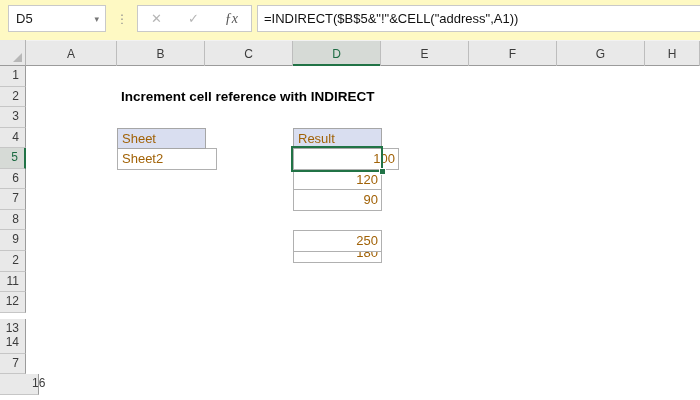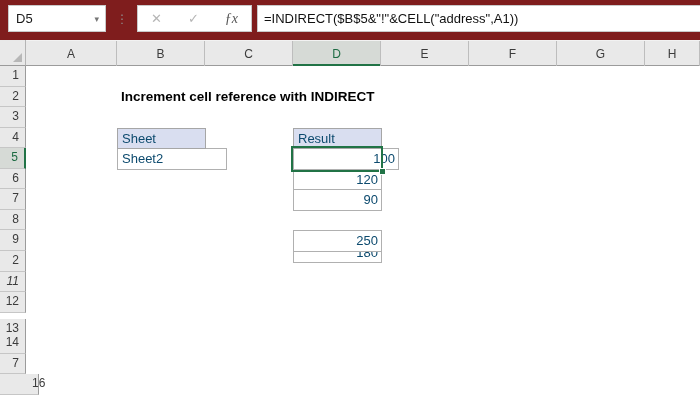--- a/index.html
+++ b/index.html
@@ -2,21 +2,21 @@
 <html><head>
 <meta charset="utf-8">
 <style>
   html,body{margin:0;padding:0;}
   body{
     width:700px;height:400px;position:relative;overflow:hidden;
     background:#ffffff;font-family:"Liberation Sans",sans-serif;
     -webkit-font-smoothing:antialiased;
   }
   
-  .topbar{position:absolute;left:0;top:0;width:700px;height:40px;background:#7f1d1d;}
+  .topbar{position:absolute;left:0;top:0;width:700px;height:40px;background:#fef9c3;}
   .namebox{
     position:absolute;left:8px;top:5px;width:98px;height:27px;background:#fff;
     border:1px solid #c9c9c9;box-sizing:border-box;display:flex;align-items:center;
     font-size:13px;color:#1a1a1a;
   }
   .namebox .val{flex:1;padding-left:7px;}
   .namebox .caret{color:#767676;font-size:9px;padding-right:6px;}
   .dots{
     position:absolute;left:116px;top:5px;width:12px;height:27px;display:flex;
     align-items:center;justify-content:center;color:#8f8f8f;font-size:12px;
@@ -67,21 +67,21 @@
   .rowh.sel{background:#d6dad6;color:#1d6b43;border-right:2px solid #217346;}
   
   #gridarea{position:absolute;left:0;top:0;width:700px;height:400px;pointer-events:none;}
   #gridarea > div{pointer-events:auto;}
   .title{
     position:absolute;left:121px;top:86px;height:21px;line-height:21px;
     font-weight:bold;font-size:13.5px;color:#000;white-space:nowrap;
   }
   .cell{
     position:absolute;box-sizing:border-box;background:#fff;border:1px solid #b0b0b0;
-    font-size:13px;color:#0c4a6e;line-height:19.5px;padding:0 4px;white-space:nowrap;
+    font-size:13px;color:#a16207;line-height:19.5px;padding:0 4px;white-space:nowrap;
     overflow:hidden;
   }
   .cell.hdr{background:#d9def0;border-color:#a6a6a6;z-index:2;}
   .cell.num{text-align:right;padding-right:3px;}
   .selring{
     position:absolute;left:291px;top:146.2px;width:92px;height:25.6px;
     border:2px solid #217346;box-sizing:border-box;background:transparent;z-index:3;
   }
   .selring .handle{
     position:absolute;right:-5px;bottom:-5px;width:5px;height:5px;
@@ -122,32 +122,32 @@
     <div class="rowh" style="top: 0px; height: 20.56px; line-height: 19.56px;">1</div>
     <div class="rowh" style="top: 20.56px; height: 20.56px; line-height: 19.56px;">2</div>
     <div class="rowh" style="top: 41.12px; height: 20.56px; line-height: 19.56px;">3</div>
     <div class="rowh" style="top: 61.68px; height: 20.56px; line-height: 19.56px;">4</div>
     <div class="rowh sel" style="top: 82.24px; height: 20.56px; line-height: 19.56px;">5</div>
     <div class="rowh" style="top: 102.8px; height: 20.56px; line-height: 19.56px;">6</div>
     <div class="rowh" style="top: 123.36px; height: 20.56px; line-height: 19.56px;">7</div>
     <div class="rowh" style="top: 143.92px; height: 20.56px; line-height: 19.56px;">8</div>
     <div class="rowh" style="top: 164.48px; height: 20.56px; line-height: 19.56px;">9</div>
     <div class="rowh" style="top: 185.04px; height: 20.56px; line-height: 19.56px;">2</div>
-    <div class="rowh" style="top: 205.6px; height: 20.56px; line-height: 19.56px; font-style: italic;">11</div>
+    <div class="rowh" style="top: 205.6px; height: 20.56px; line-height: 19.56px;">11</div>
     <div class="rowh" style="top: 226.16px; height: 20.56px; line-height: 19.56px;">12</div>
     <div class="rowh" style="top: 253px; height: 20.56px; line-height: 19.56px;">13</div>
     <div class="rowh" style="top: 267.28px; height: 20.56px; line-height: 19.56px;">14</div>
     <div class="rowh" style="top: 287.84px; height: 20.56px; line-height: 19.56px;">7</div>
     <div class="rowh" style="top: 308.4px; height: 20.56px; line-height: 19.56px; padding-left: 32px;">16</div>
   </div>
 
 <div id="gridarea">
   <div class="title">Increment cell reference with INDIRECT</div>
   <div class="cell hdr" id="b4" style="left: 117px; width: 89px; top: 127.68px; height: 21.56px;">Sheet</div>
-  <div class="cell" id="b5" style="left: 117px; width: 110px; top: 148.24px; height: 21.56px;">Sheet2</div>
+  <div class="cell" id="b5" style="left: 117px; width: 100px; top: 148.24px; height: 21.56px;">Sheet2</div>
   <div class="cell hdr" id="d4" style="left: 293px; width: 89px; top: 127.68px; height: 21.56px;">Result</div>
   <div id="resultcells">
       <div class="cell num" style="left: 293px; width: 106px; top: 148.24px; height: 21.56px;">100</div>
       <div class="cell num" style="left: 293px; width: 89px; top: 168.8px; height: 21.56px;">120</div>
       <div class="cell num" style="left: 293px; width: 89px; top: 189.36px; height: 21.56px;">90</div>
       <div class="cell num" style="left: 293px; width: 89px; top: 209.92px; height: 21.56px; margin-top: 32px;">180</div>
       <div class="cell num" style="left: 293px; width: 89px; top: 230.48px; height: 21.56px;">250</div>
     </div>
   <div class="selring">
     <div class="handle"></div>

